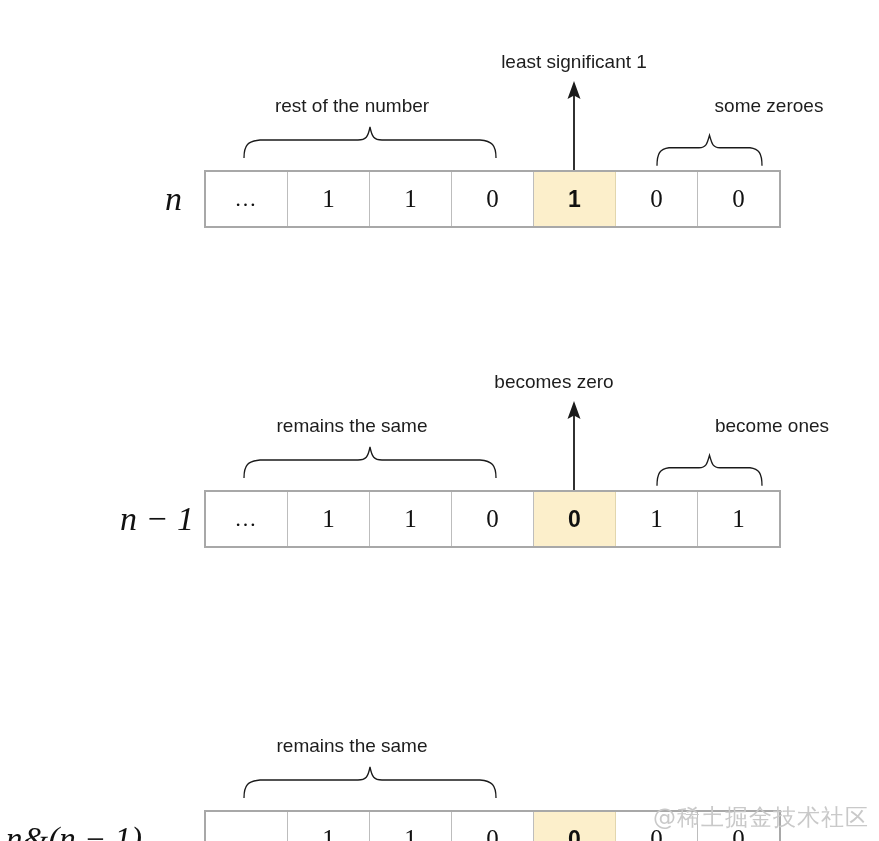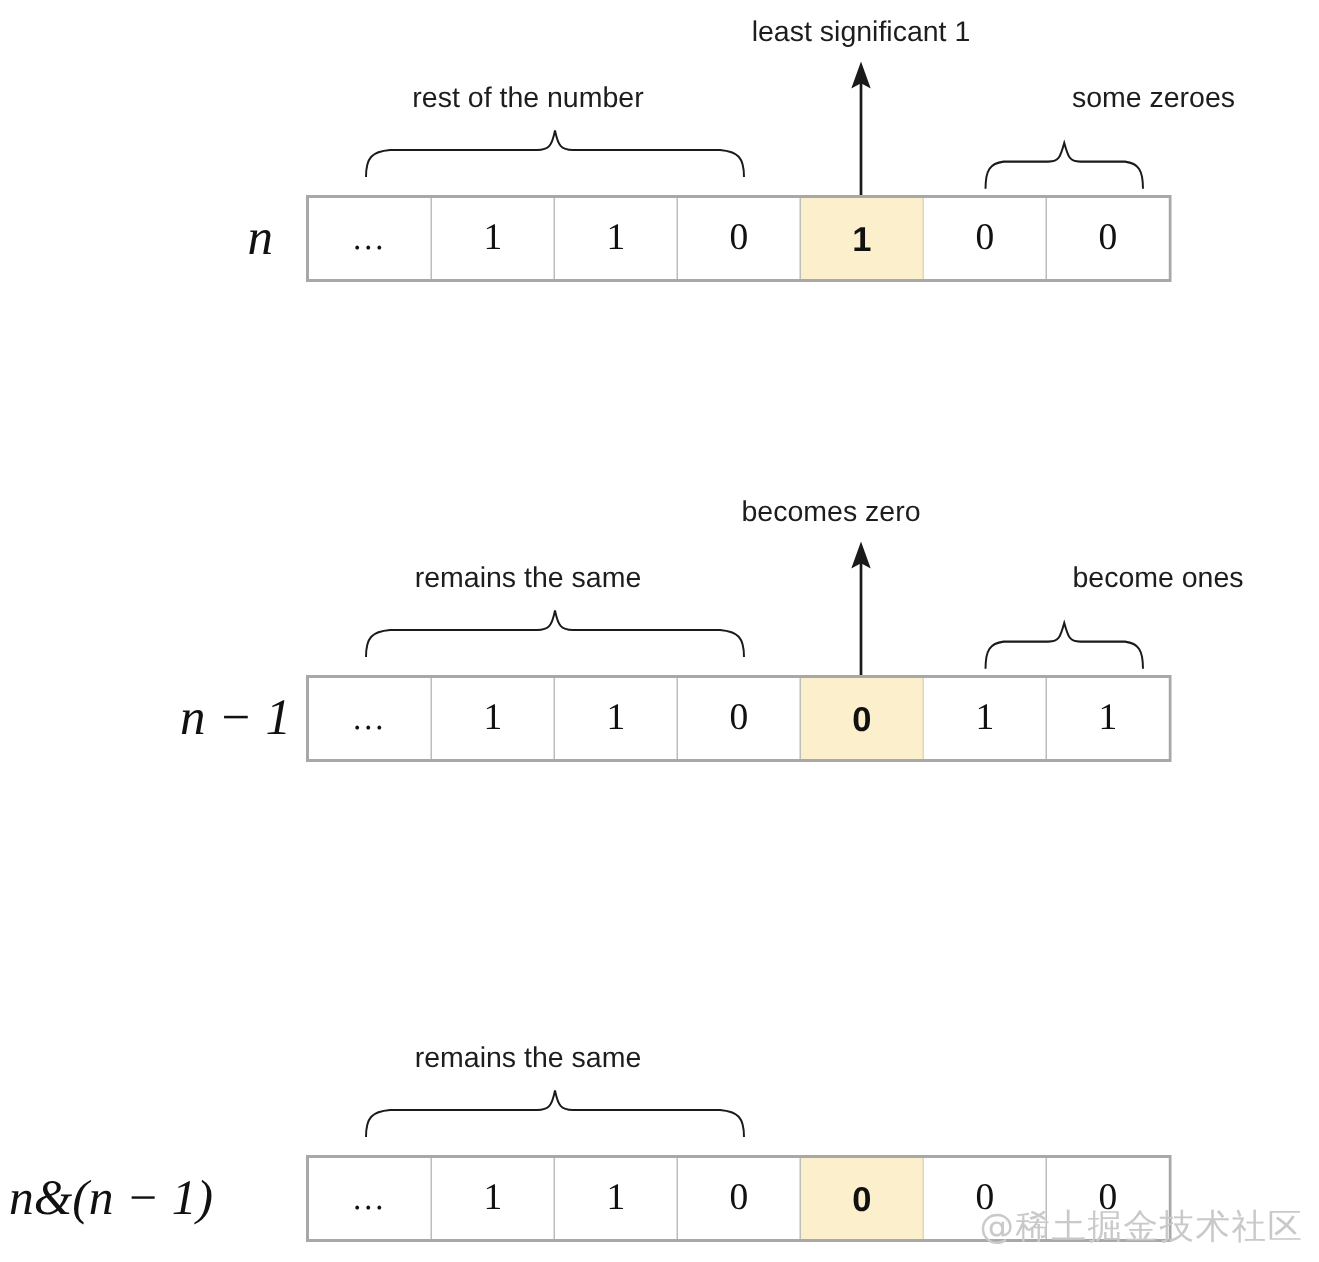--- a/index.html
+++ b/index.html
@@ -21,20 +21,21 @@
     left: 0; top: 0;
     width: 879px;
     height: 841px;
   }
 
   
   .stage {
     position: absolute;
     left: 0;
     width: 879px;
+    margin-top: 40px;
   }
   .stage-1 { top: 0px;   height: 200px; }
   .stage-2 { top: 320px; height: 200px; }
   .stage-3 { top: 640px; height: 201px; }
 
   
   .caption {
     position: absolute;
     font-size: 19px;
     line-height: 24px;

